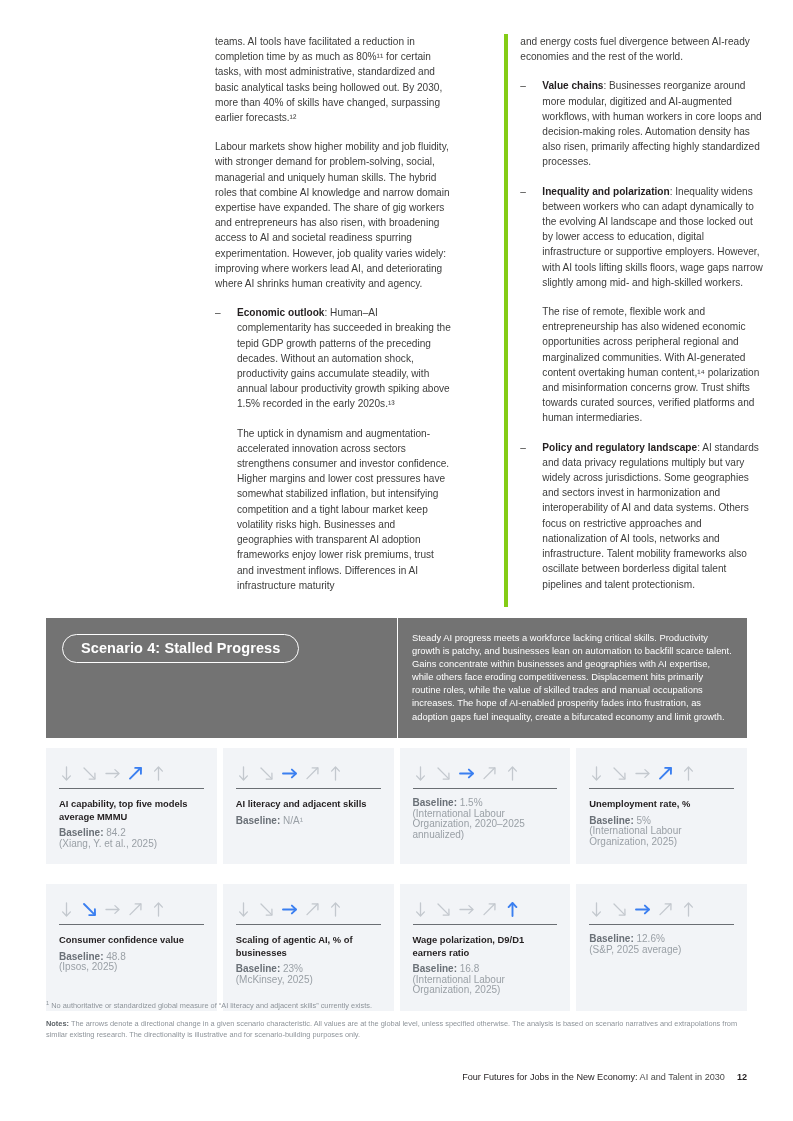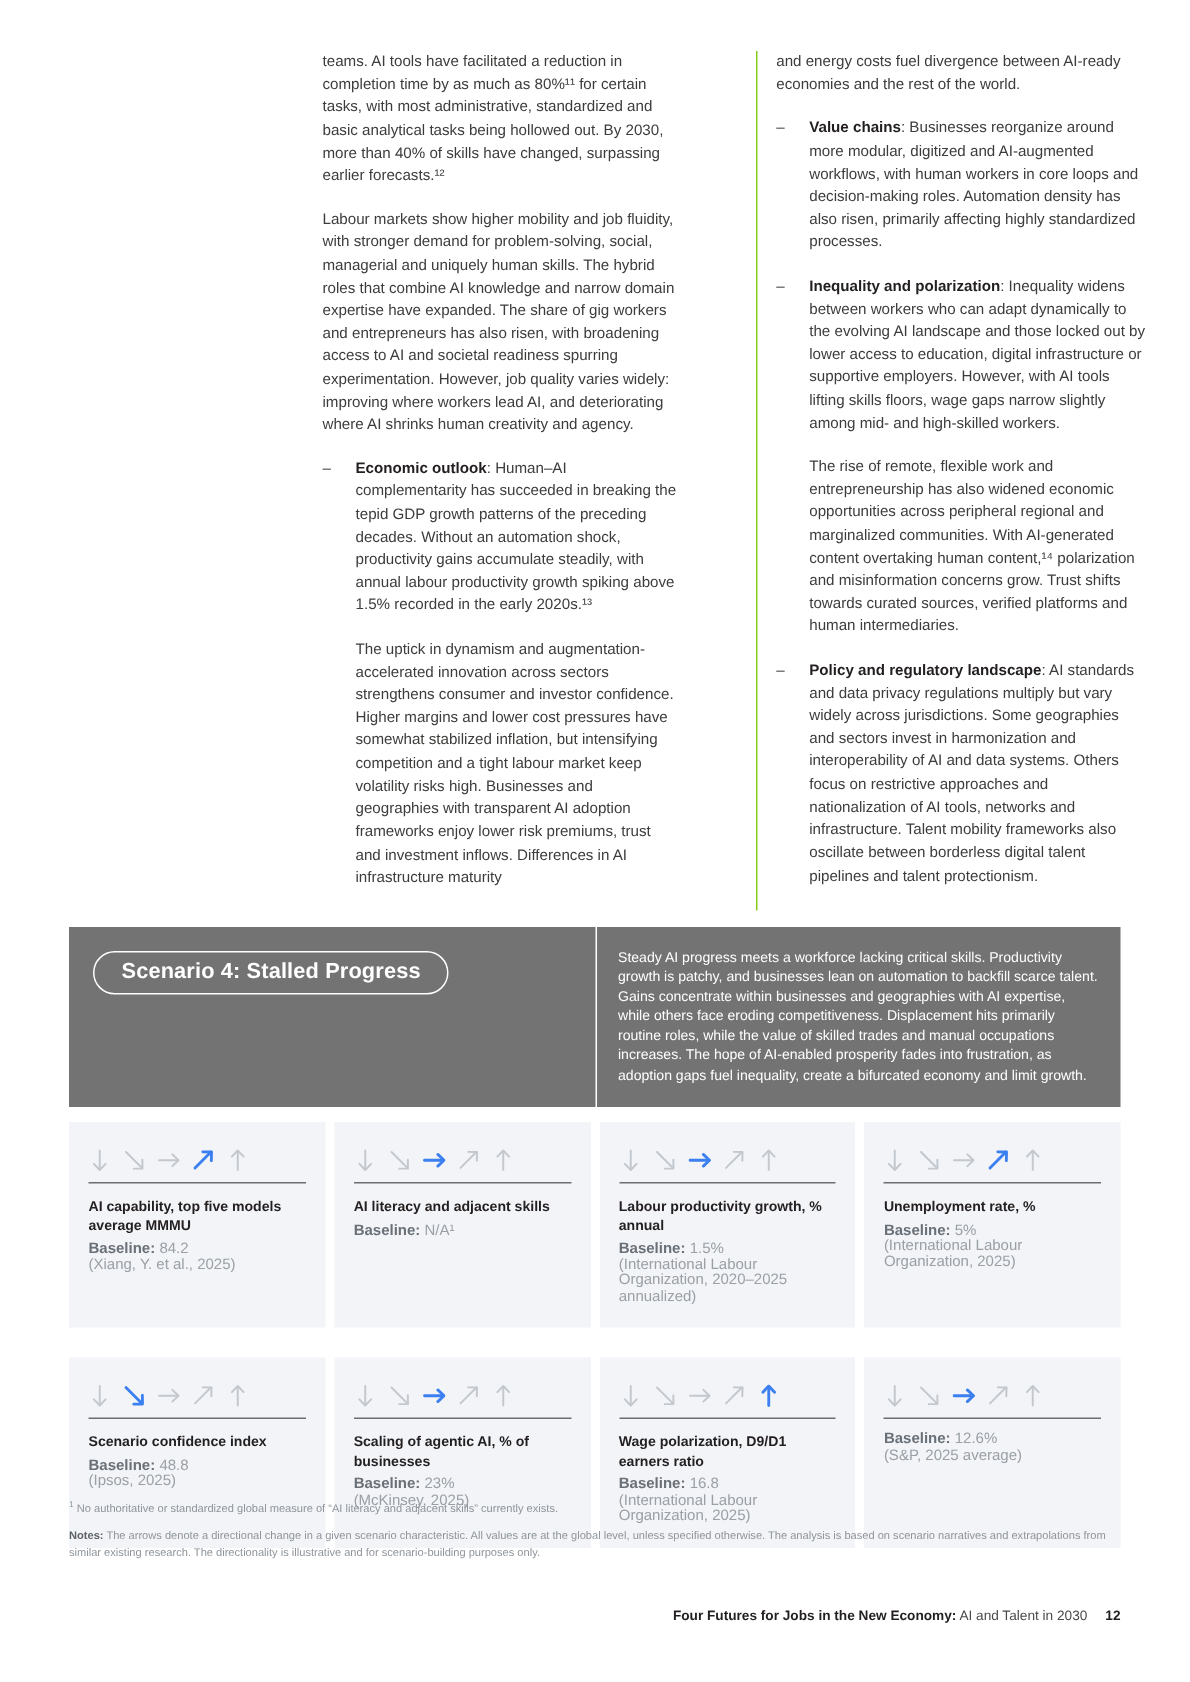--- a/index.html
+++ b/index.html
@@ -32,21 +32,21 @@
     display: flex;
     gap: 0px;
   }
   .col {
     width: 289px;
     box-sizing: border-box;
     position: relative;
     margin-left: 29px;
   }
   .col.left  { padding-right: 22px; }
-  .col.right { padding-left: 12px; border-left: 1px solid #84cc16; }
+  .col.right { padding-left: 12px; border-left: 4px solid #84cc16; }
 
   p.para {
     margin: 0 0 14px 0;
     font-size: 10.1px;
     line-height: 15.2px;
     color: #3c3c3b;
     text-align: left;
   }
   p.para:last-child { margin-bottom: 0; }
 
@@ -179,21 +179,21 @@
   
   .footer {
     position: absolute;
     left: 46px;
     top: 1072px;
     width: 701px;
     text-align: right;
     font-size: 9.1px;
     color: #4b4b4b;
   }
-  .footer .ftitle { font-weight: bold; color: #231f20; }
+  .footer .ftitle { font-weight: normal; color: #231f20; }
   .footer .fpage { font-weight: bold; color: #231f20; margin-left: 12px; margin-top: 48px; }
 </style>
 </head>
 <body>
 
 <div class="page">
 
   <div class="body-columns">
 
     <div class="col left">
@@ -346,21 +346,20 @@
             </svg>
           </span>
           <span class="arrow">
             <svg width="15" height="15" viewBox="0 0 15 15">
               <path d="M7.5,14 L7.5,1.4" stroke="#c3c8ce" stroke-width="1.3" fill="none" stroke-linecap="round"></path>
               <path d="M3.6,5.1 L7.5,1 L11.4,5.1" stroke="#c3c8ce" stroke-width="1.3" fill="none" stroke-linecap="round" stroke-linejoin="round"></path>
             </svg>
           </span>
         </div>
         <div class="rule"></div>
-        <div class="card-title">Labour productivity growth, % annual</div>
         <div class="card-baseline"><b>Baseline: </b><span>1.5%</span><br><span>(International Labour Organization, 2020–2025 annualized)</span></div>
       </div>
       <div class="card">
         <div class="arrows">
           <span class="arrow">
             <svg width="15" height="15" viewBox="0 0 15 15">
               <path d="M7.5,1 L7.5,13.6" stroke="#c3c8ce" stroke-width="1.3" fill="none" stroke-linecap="round"></path>
               <path d="M3.6,9.9 L7.5,14 L11.4,9.9" stroke="#c3c8ce" stroke-width="1.3" fill="none" stroke-linecap="round" stroke-linejoin="round"></path>
             </svg>
           </span>
@@ -420,21 +419,21 @@
             </svg>
           </span>
           <span class="arrow">
             <svg width="15" height="15" viewBox="0 0 15 15">
               <path d="M7.5,14 L7.5,1.4" stroke="#c3c8ce" stroke-width="1.3" fill="none" stroke-linecap="round"></path>
               <path d="M3.6,5.1 L7.5,1 L11.4,5.1" stroke="#c3c8ce" stroke-width="1.3" fill="none" stroke-linecap="round" stroke-linejoin="round"></path>
             </svg>
           </span>
         </div>
         <div class="rule"></div>
-        <div class="card-title">Scenario confidence index</div>
+        <div class="card-title">Consumer confidence value</div>
         <div class="card-baseline"><b>Baseline: </b><span>48.8</span><br><span>(Ipsos, 2025)</span></div>
       </div>
       <div class="card">
         <div class="arrows">
           <span class="arrow">
             <svg width="15" height="15" viewBox="0 0 15 15">
               <path d="M7.5,1 L7.5,13.6" stroke="#c3c8ce" stroke-width="1.3" fill="none" stroke-linecap="round"></path>
               <path d="M3.6,9.9 L7.5,14 L11.4,9.9" stroke="#c3c8ce" stroke-width="1.3" fill="none" stroke-linecap="round" stroke-linejoin="round"></path>
             </svg>
           </span>

